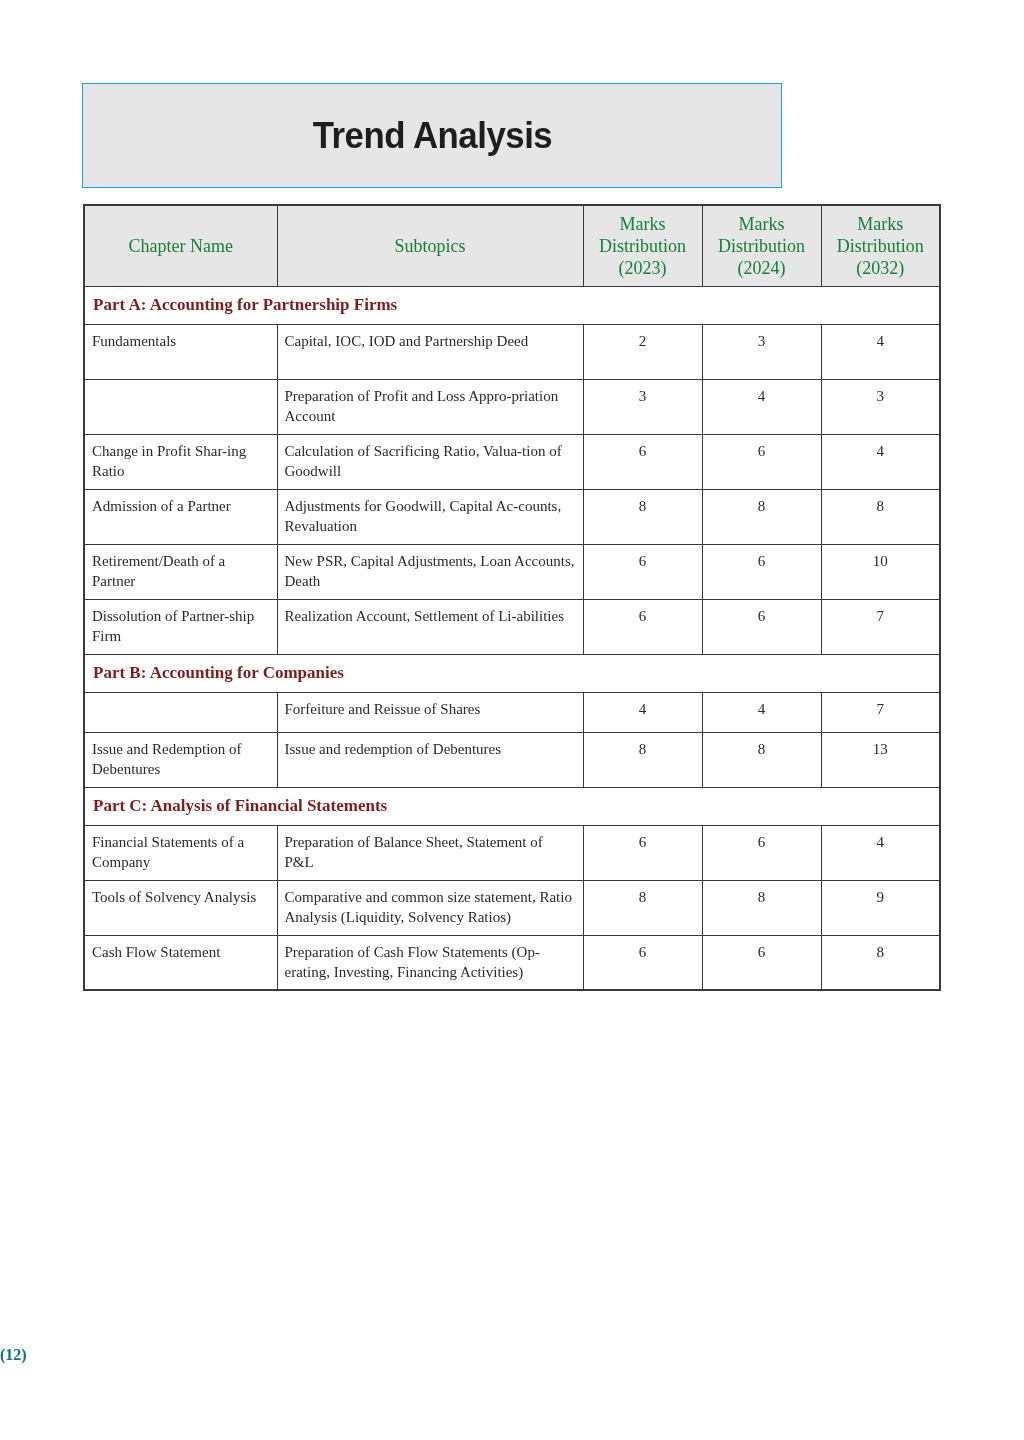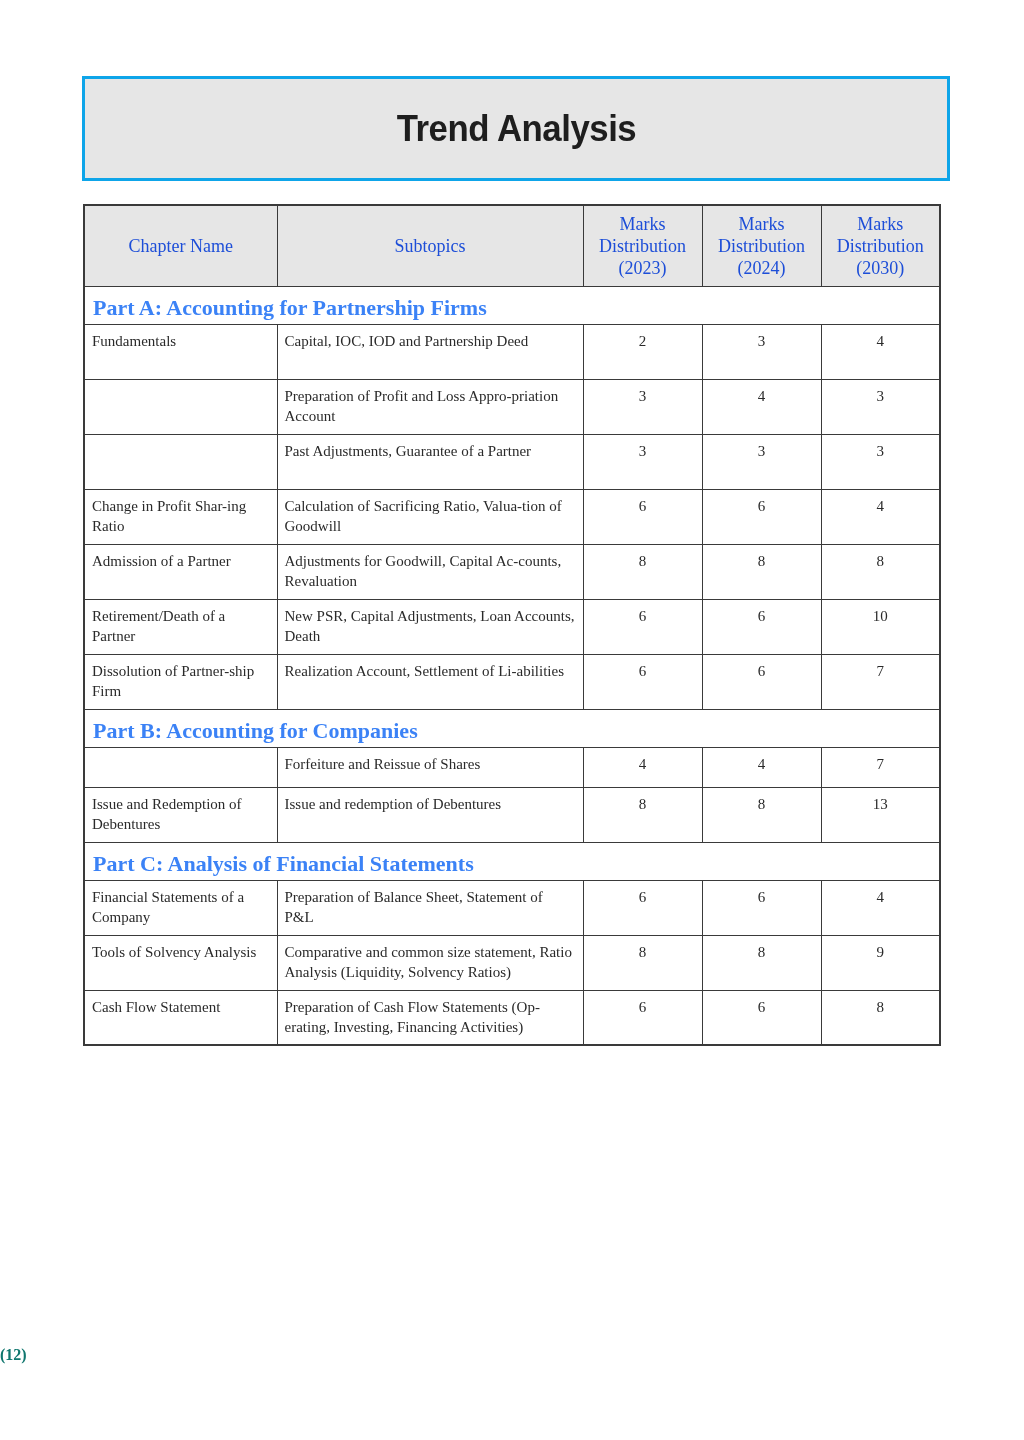--- a/index.html
+++ b/index.html
@@ -11,25 +11,25 @@
       width: 1024px;
       height: 1440px;
       position: relative;
       overflow: hidden;
       font-family: "Liberation Serif", "DejaVu Serif", serif;
       color: #2a2a2a;
     }
     .title-banner {
       position: absolute;
       left: 82px;
-      top: 76px;
-      width: 868px;
+      top: 83px;
+      width: 700px;
       height: 105px;
       background: #e6e6e6;
-      border: 3px solid #0ea5e9;
+      border: 1px solid #0ea5e9;
       box-sizing: border-box;
       display: flex;
       align-items: center;
       justify-content: center;
     }
     .title-banner h1 {
       margin: 0;
       font-family: "Liberation Sans", "DejaVu Sans", sans-serif;
       font-weight: bold;
       font-size: 37px;
@@ -55,33 +55,33 @@
       box-sizing: border-box;
     }
     table.trend thead th {
       background: #e6e6e6;
       font-weight: normal;
       font-size: 18px;
       line-height: 22px;
       height: 81px;
       vertical-align: middle;
       text-align: center;
-      color: #1d4ed8;
+      color: #15803d;
       padding: 0 4px;
     }
     table.trend thead th.hdr-marks {
       font-size: 18px;
       line-height: 22px;
     }
     tr.section td {
       font-weight: bold;
-      font-size: 22px;
+      font-size: 17px;
       height: 38px;
       padding: 8px 8px 0 8px;
-      color: #3b82f6;
+      color: #7f1d1d;
     }
     tr.row td {
       font-size: 15px;
       line-height: 20px;
       padding: 6px 7px 5px 7px;
       height: 55px;
       color: #2a2a2a;
     }
     tr.row.short td {
       height: 40px;
@@ -127,21 +127,21 @@
         <span>(2023)</span>
       </th>
       <th class="hdr-marks">
         <span>Marks</span><br>
         <span>Distribution</span><br>
         <span>(2024)</span>
       </th>
       <th class="hdr-marks">
         <span>Marks</span><br>
         <span>Distribution</span><br>
-        <span>(2030)</span>
+        <span>(2032)</span>
       </th>
     </tr>
   </thead>
   <tbody id="table-body">
       <tr class="section">
         <td colspan="5">Part A: Accounting for Partnership Firms</td>
       </tr>
       <tr class="row">
         <td>Fundamentals</td>
         <td>Capital, IOC, IOD and Partnership Deed</td>
@@ -150,27 +150,20 @@
         <td class="num">4</td>
       </tr>
       <tr class="row">
         <td></td>
         <td>Preparation of Profit and Loss Appro-priation Account</td>
         <td class="num">3</td>
         <td class="num">4</td>
         <td class="num">3</td>
       </tr>
       <tr class="row">
-        <td></td>
-        <td>Past Adjustments, Guarantee of a Partner</td>
-        <td class="num">3</td>
-        <td class="num">3</td>
-        <td class="num">3</td>
-      </tr>
-      <tr class="row">
         <td>Change in Profit Shar-ing Ratio</td>
         <td>Calculation of Sacrificing Ratio, Valua-tion of Goodwill</td>
         <td class="num">6</td>
         <td class="num">6</td>
         <td class="num">4</td>
       </tr>
       <tr class="row">
         <td>Admission of a Partner</td>
         <td>Adjustments for Goodwill, Capital Ac-counts, Revaluation</td>
         <td class="num">8</td>

